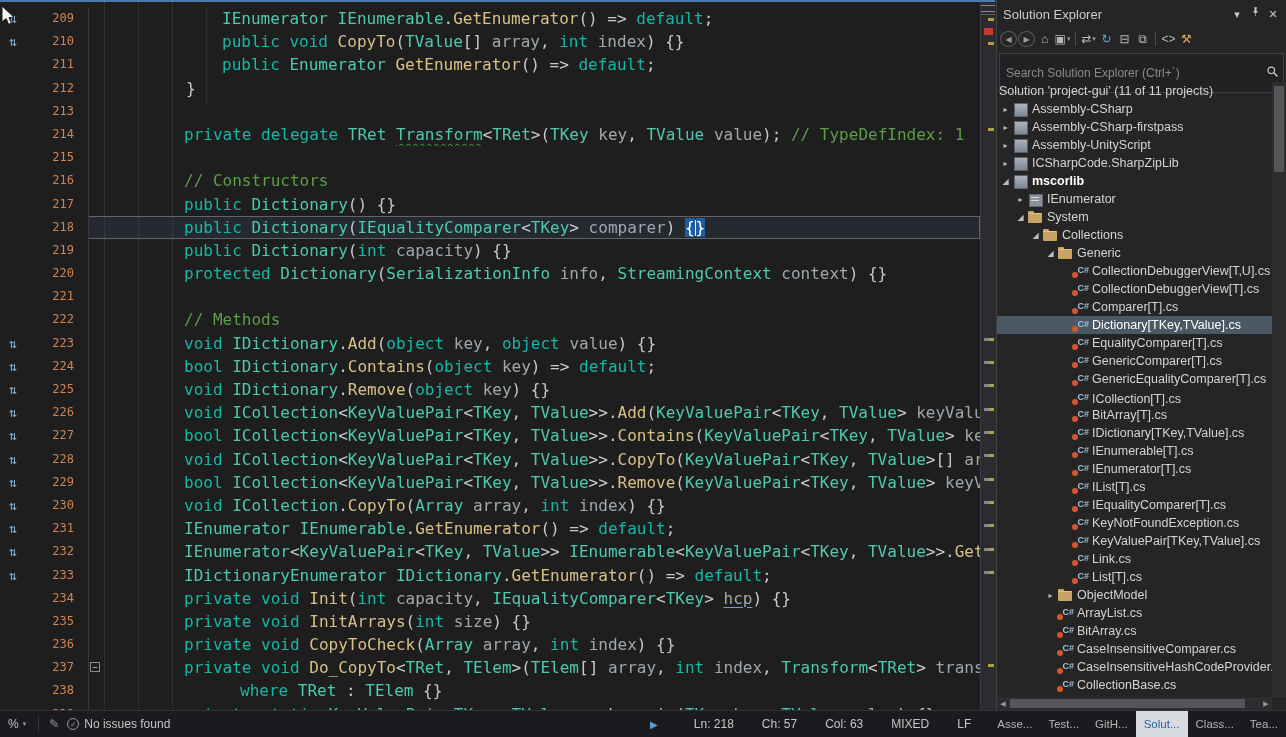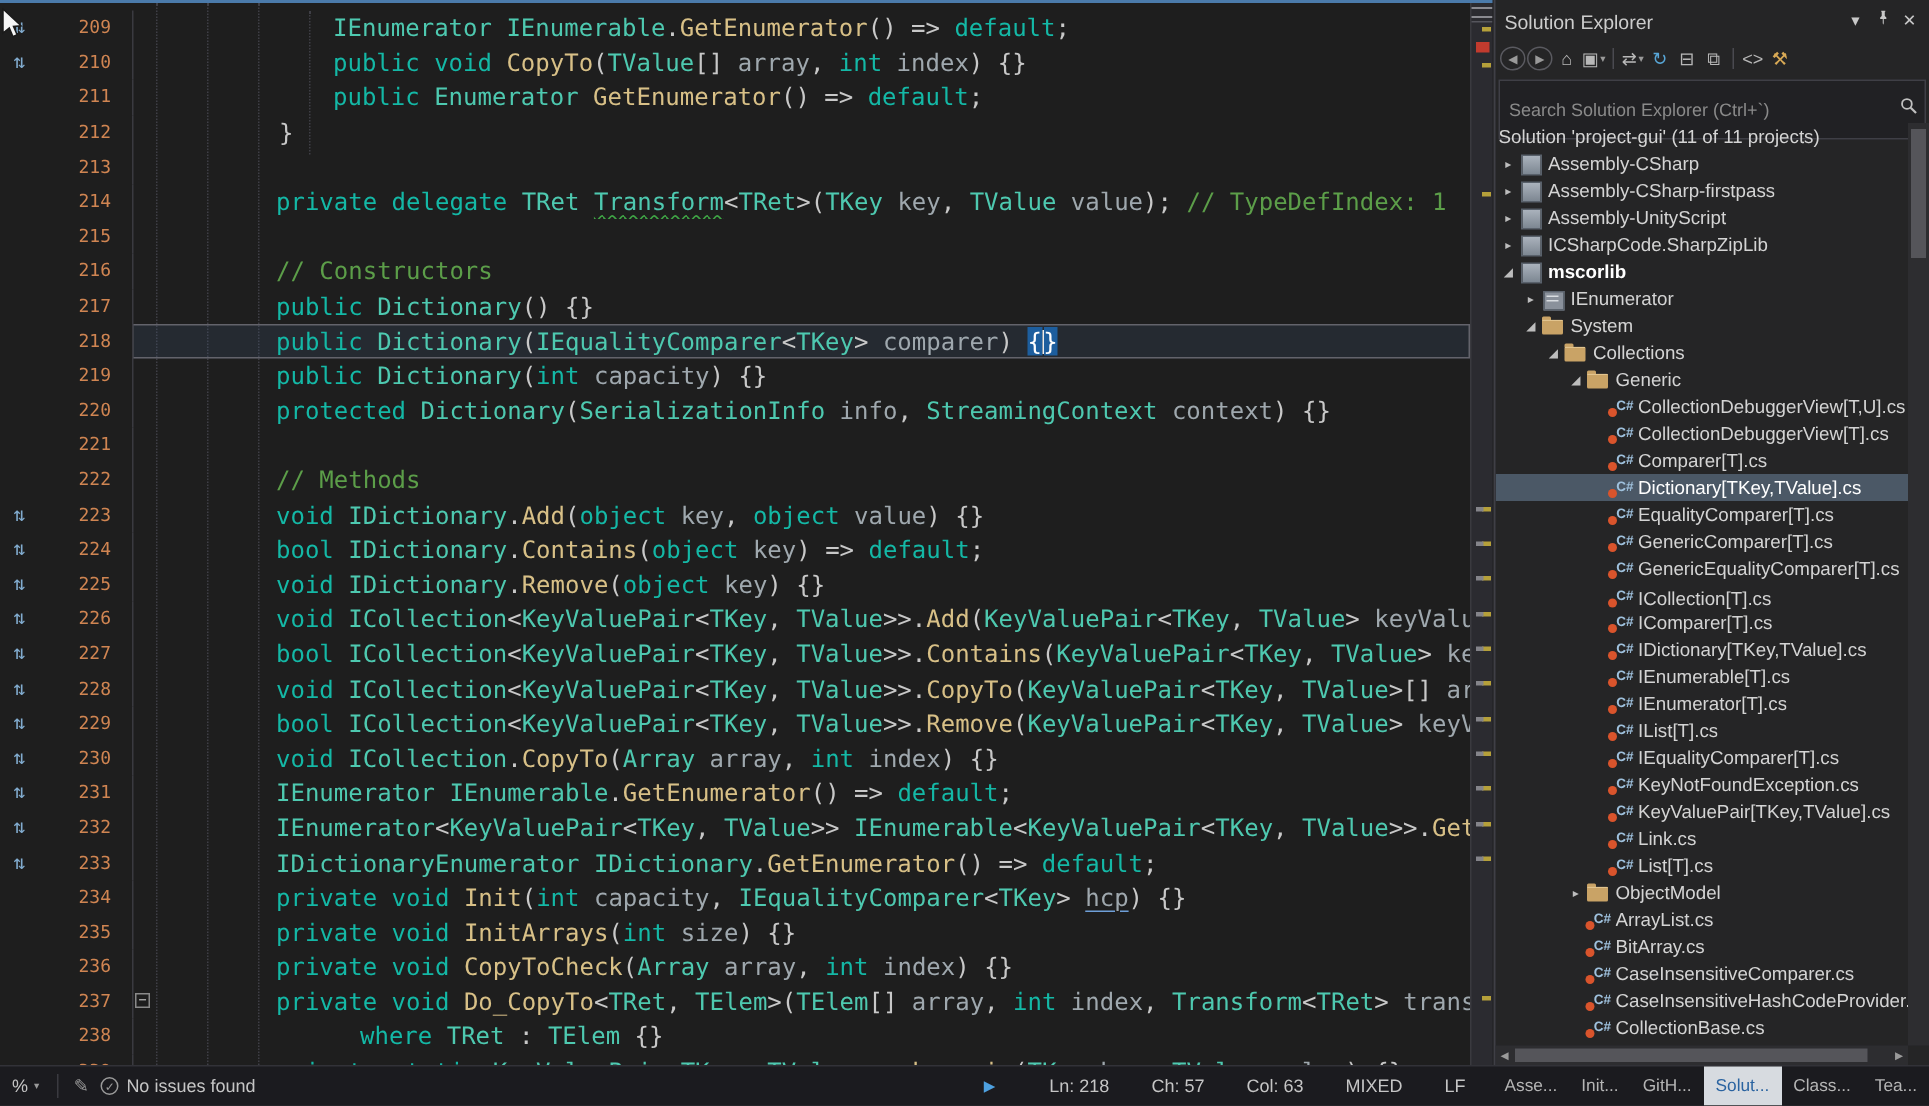--- a/index.html
+++ b/index.html
@@ -308,21 +308,21 @@
           <span class="tree-label">GenericEqualityComparer[T].cs</span>
         </div>
         <div class="tree-row" style="padding-left: 62px; align-items: flex-end;">
           <span class="exp-spacer"></span>
           <span class="ic ic-cs"></span>
           <span class="tree-label">ICollection[T].cs</span>
         </div>
         <div class="tree-row" style="padding-left: 62px;">
           <span class="exp-spacer"></span>
           <span class="ic ic-cs"></span>
-          <span class="tree-label">IComparer[T].cs</span>
+          <span class="tree-label">BitArray[T].cs</span>
         </div>
         <div class="tree-row" style="padding-left: 62px;">
           <span class="exp-spacer"></span>
           <span class="ic ic-cs"></span>
           <span class="tree-label">IDictionary[TKey,TValue].cs</span>
         </div>
         <div class="tree-row" style="padding-left: 62px;">
           <span class="exp-spacer"></span>
           <span class="ic ic-cs"></span>
           <span class="tree-label">IEnumerable[T].cs</span>
@@ -418,21 +418,21 @@
         <span id="sr2">Col: 63</span>
         <span id="sr3">MIXED</span>
         <span id="sr4">LF</span>
       </div>
     </div>
     <div id="ptabs" class="tabs-right">
         <div class="p-tab">
           <span>Asse...</span>
         </div>
         <div class="p-tab">
-          <span>Init...</span>
+          <span>Test...</span>
         </div>
         <div class="p-tab">
           <span>GitH...</span>
         </div>
         <div class="p-tab active">
           <span>Solut...</span>
         </div>
         <div class="p-tab">
           <span>Class...</span>
         </div>

